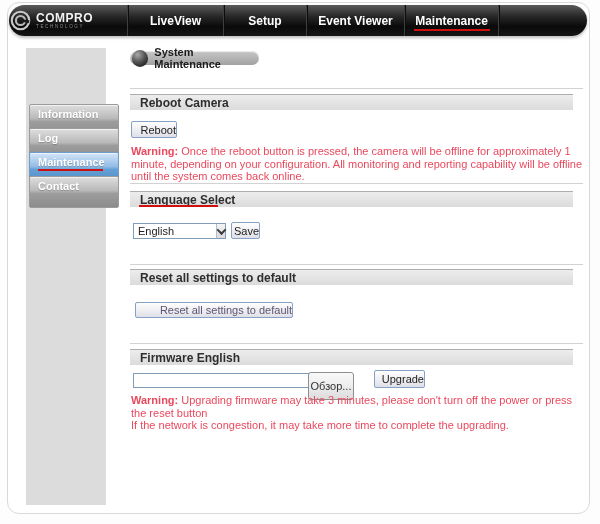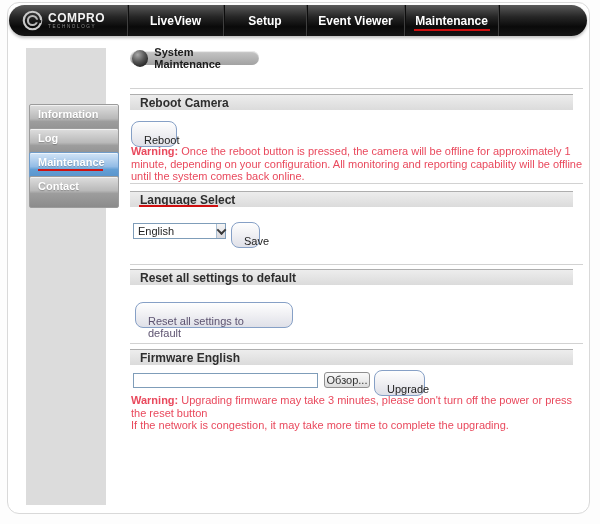--- a/index.html
+++ b/index.html
@@ -7,21 +7,21 @@
           font-family:"Liberation Sans","DejaVu Sans",sans-serif;}
 
   
   .frame{position:absolute;left:7px;top:2px;width:581px;height:510px;
          border:1px solid #d9d9d9;border-radius:12px;background:#fff;}
 
   
   .topnav{position:absolute;left:9px;top:5px;width:578px;height:31px;border-radius:16px;
           background:linear-gradient(180deg,#5a5a5a 0%,#262626 38%,#0a0a0a 70%,#161616 100%);
           box-shadow:0 2px 3px rgba(0,0,0,.25);display:flex;align-items:stretch;}
-  .logo-cell{width:118px;display:flex;align-items:center;padding-left:13px;box-sizing:border-box;}
+  .logo-cell{width:118px;display:flex;align-items:center;padding-left:1px;box-sizing:border-box;}
   .logo-icon{width:21px;height:21px;margin-right:5px;flex:0 0 auto;}
   .logo-text{line-height:1;}
   .logo-name{color:#f2f2f2;font-weight:bold;font-size:12px;letter-spacing:.5px;}
   .logo-tag{color:#8a8a8a;font-size:4.6px;letter-spacing:1.6px;margin-top:1px;}
   .nav-item{position:relative;display:flex;align-items:center;justify-content:center;
             color:#fff;font-weight:bold;font-size:12px;cursor:pointer;
             border-left:1px solid #3f3f3f;box-shadow:inset 1px 0 0 #0d0d0d;}
   .nav-live{width:95px;} .nav-setup{width:82px;} .nav-event{width:97px;} .nav-maint{width:93px;}
   .nav-tail{flex:1;border-left:1px solid #3f3f3f;box-shadow:inset 1px 0 0 #0d0d0d;}
   .nav-underline{position:absolute;left:50%;transform:translateX(-50%);bottom:5px;height:2px;
@@ -50,30 +50,30 @@
   .hr{position:absolute;left:130px;width:453px;height:1px;background:#d2d2d2;}
   .sec-head{position:absolute;left:130px;width:443px;height:16px;
             background:linear-gradient(180deg,#ededed,#dbdbdb);border-top:1px solid #aeaeae;
             font-size:12px;font-weight:bold;color:#2e2e2e;line-height:16px;padding-left:10px;
             box-sizing:border-box;}
   .lang-underline{position:absolute;left:139px;top:205px;width:79px;height:2px;background:#cf1010;}
 
   .warn{position:absolute;left:131px;width:452px;font-size:11px;line-height:12.5px;color:#e9495d;}
   .warn b{font-weight:bold;}
 
-  .xp-btn{position:absolute;box-sizing:border-box;border:1px solid #86a0c6;border-radius:8px;
+  .xp-btn{position:absolute;box-sizing:border-box;border:1px solid #86a0c6;border-radius:2px;
           background:linear-gradient(180deg,#fefefe 0%,#f1f1f4 45%,#dfe0e8 100%);
-          font-family:inherit;font-size:11px;color:#222;text-align:left;cursor:pointer;padding:12px;}
+          font-family:inherit;font-size:11px;color:#222;text-align:right;cursor:pointer;padding:0;}
   .gray-btn{position:absolute;box-sizing:border-box;border:1px solid #8f8f8f;border-radius:3px;
           background:linear-gradient(180deg,#f9f9f9 0%,#ededed 50%,#dcdcdc 100%);
           font-family:inherit;font-size:11px;color:#333;text-align:center;cursor:pointer;padding:0;}
   #btn-reboot{left:131px;top:121px;width:46px;height:17px;}
   #btn-save{left:231px;top:222px;width:29px;height:17px;}
   #btn-reset{left:135px;top:302px;width:158px;height:16px;color:#5d5370;}
-  #btn-browse{left:324px;top:372px;width:46px;height:16px;}
+  #btn-browse{left:308px;top:372px;width:46px;height:28px;}
   #btn-upgrade{left:374px;top:370px;width:51px;height:18px;}
 
   .select{position:absolute;left:133px;top:223px;width:93px;height:16px;box-sizing:border-box;
           border:1px solid #7f9db9;background:#fff;display:flex;align-items:center;cursor:pointer;gap:42px;}
   .select-value{flex:1;font-size:11px;color:#222;padding-left:4px;}
   .select-arrow{width:15px;height:100%;border-left:1px solid #a9bfd3;box-sizing:border-box;
                 background:linear-gradient(180deg,#f4f4f4,#d9d9de);display:flex;align-items:center;
                 justify-content:center;}
   .chev{width:5px;height:5px;border-right:2px solid #3a3a3a;border-bottom:2px solid #3a3a3a;
         transform:rotate(45deg) translate(-1px,-1px);}

